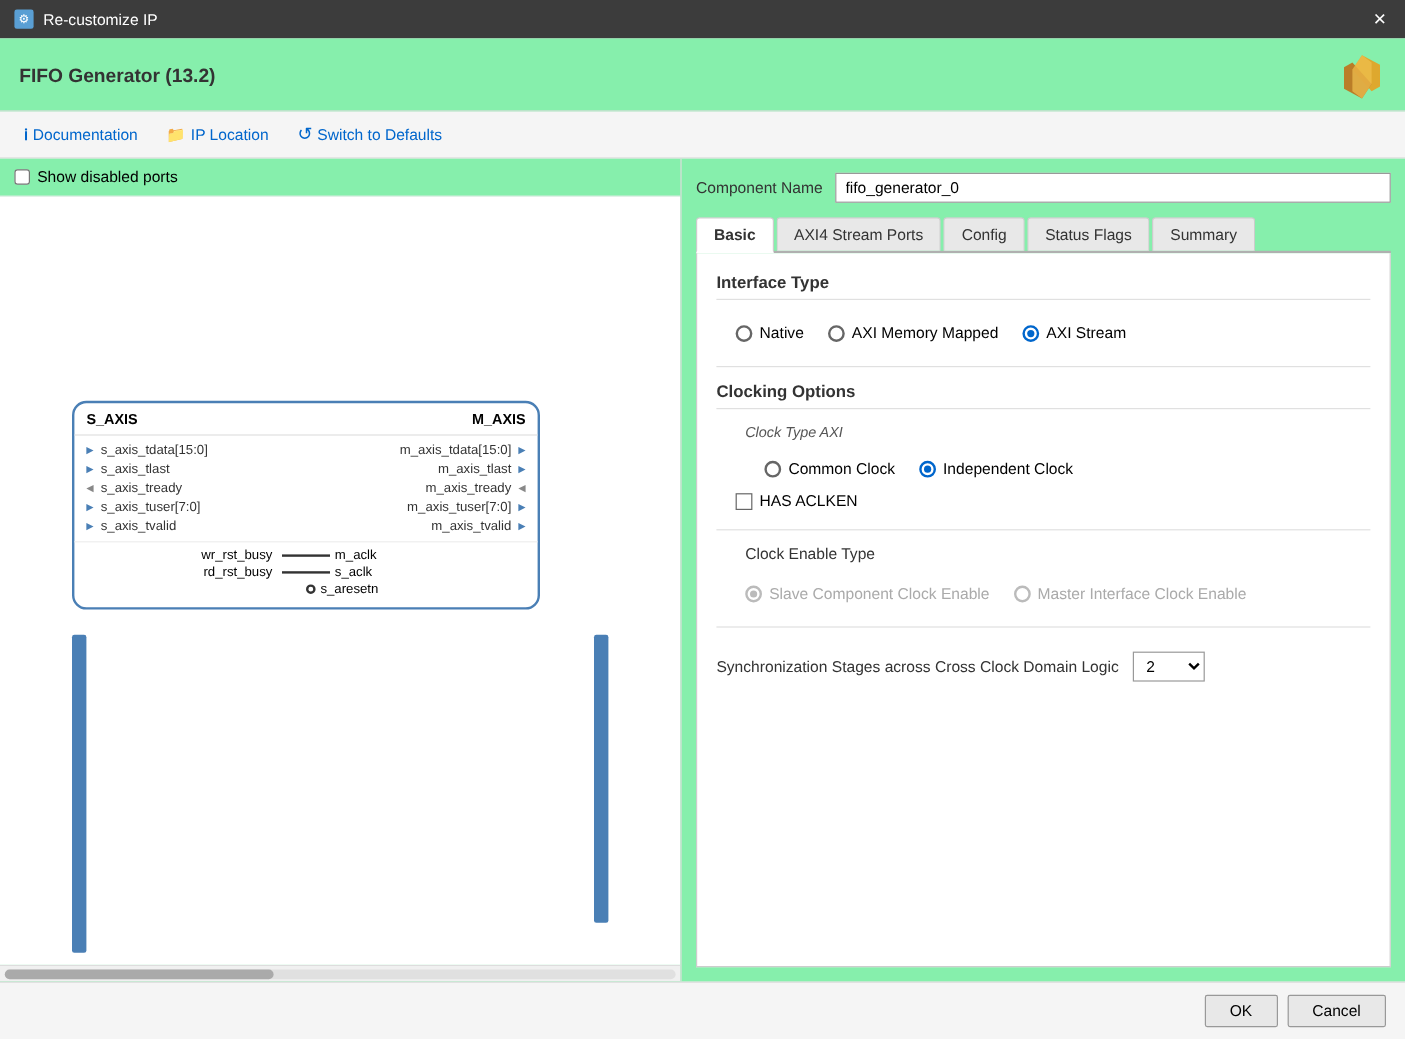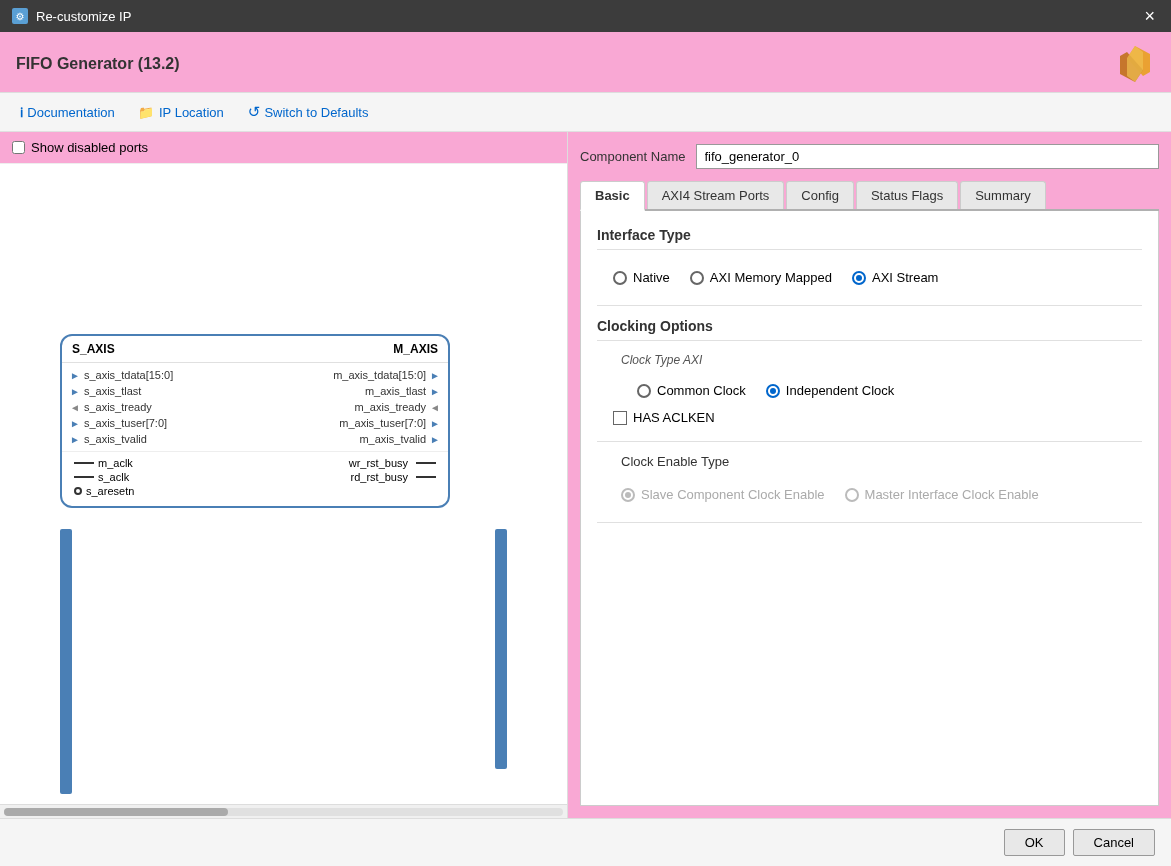--- a/index.html
+++ b/index.html
@@ -39,21 +39,21 @@
     .close-btn {
       background: none;
       border: none;
       color: white;
       font-size: 18px;
       cursor: pointer;
       padding: 0 4px;
       line-height: 1;
     }
     .main-container {
-      background: #f9a8d4;
+      background: #86efac;
       height: calc(866px - 32px);
       display: flex;
       flex-direction: column;
     }
     .app-header {
       padding: 12px 16px 8px;
       border-bottom: 1px solid #ddd;
       display: flex;
       align-items: center;
       justify-content: space-between;
@@ -483,42 +483,42 @@
                   <span class="arrow-right-end">►</span>
                 </div>
                 <div class="port-item port-item-right">
                   <span>m_axis_tvalid</span>
                   <span class="arrow-right-end">►</span>
                 </div>
               </div>
             </div>
 
             <div style="display:flex; padding: 4px 12px 8px; border-top: 1px solid #eee;">
+              <div style="flex:1; text-align:right;">
+                <div class="misc-item" style="justify-content:flex-end;">
+                  <span>wr_rst_busy</span>
+                  <span style="display:inline-block; width:20px; border-top:2px solid #333; vertical-align:middle; margin-left:4px;"></span>
+                </div>
+                <div class="misc-item" style="justify-content:flex-end;">
+                  <span>rd_rst_busy</span>
+                  <span style="display:inline-block; width:20px; border-top:2px solid #333; vertical-align:middle; margin-left:4px;"></span>
+                </div>
+              </div>
               <div style="flex:1;">
                 <div class="misc-item">
                   <span style="display:inline-block; width:20px; border-top:2px solid #333; vertical-align:middle;"></span>
                   <span>m_aclk</span>
                 </div>
                 <div class="misc-item">
                   <span style="display:inline-block; width:20px; border-top:2px solid #333; vertical-align:middle;"></span>
                   <span>s_aclk</span>
                 </div>
                 <div class="misc-item">
                   <span class="dot-conn"></span>
                   <span>s_aresetn</span>
-                </div>
-              </div>
-              <div style="flex:1; text-align:right;">
-                <div class="misc-item" style="justify-content:flex-end;">
-                  <span>wr_rst_busy</span>
-                  <span style="display:inline-block; width:20px; border-top:2px solid #333; vertical-align:middle; margin-left:4px;"></span>
-                </div>
-                <div class="misc-item" style="justify-content:flex-end;">
-                  <span>rd_rst_busy</span>
-                  <span style="display:inline-block; width:20px; border-top:2px solid #333; vertical-align:middle; margin-left:4px;"></span>
                 </div>
               </div>
             </div>
           </div>
         </div>
       </div>
       <div class="bottom-scrollbar">
         <div class="scrollbar-track">
           <div class="scrollbar-thumb"></div>
         </div>
@@ -607,20 +607,29 @@
               <span style="color:#aaa;">Slave Component Clock Enable</span>
             </label>
             <label class="radio-item radio-disabled">
               <div class="radio-circle" style="border-color:#bbb;"></div>
               <span style="color:#aaa;">Master Interface Clock Enable</span>
             </label>
           </div>
 
           <hr class="divider">
 
+          <div class="form-row">
+            <span class="form-label">Synchronization Stages across Cross Clock Domain Logic</span>
+            <select class="select-input">
+              <option>1</option>
+              <option selected="">2</option>
+              <option>3</option>
+              <option>4</option>
+            </select>
+          </div>
         </div>
 
       </div>
     </div>
   </div>
 
   <div class="footer">
     <button class="btn btn-primary">OK</button>
     <button class="btn">Cancel</button>
   </div>

